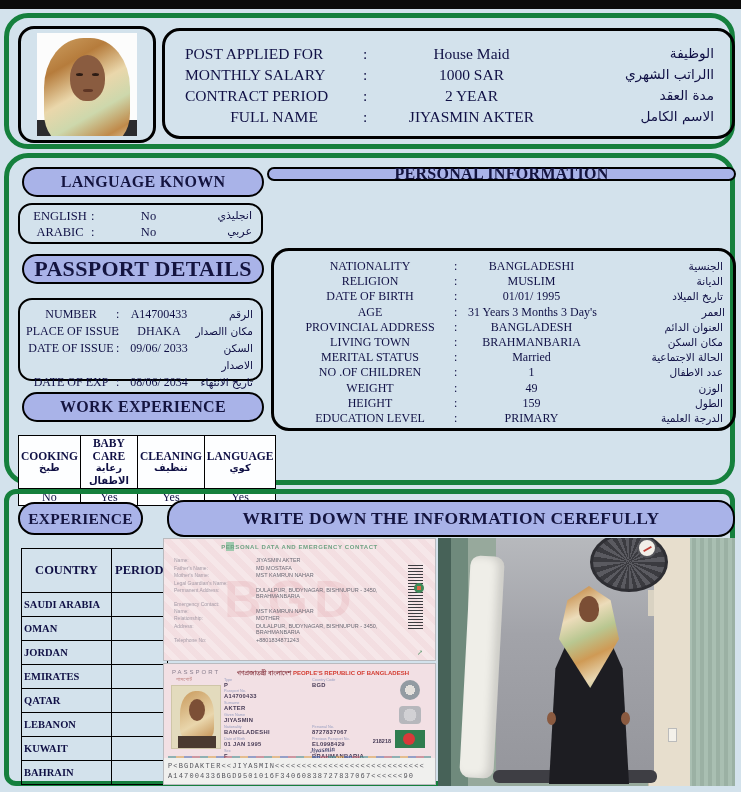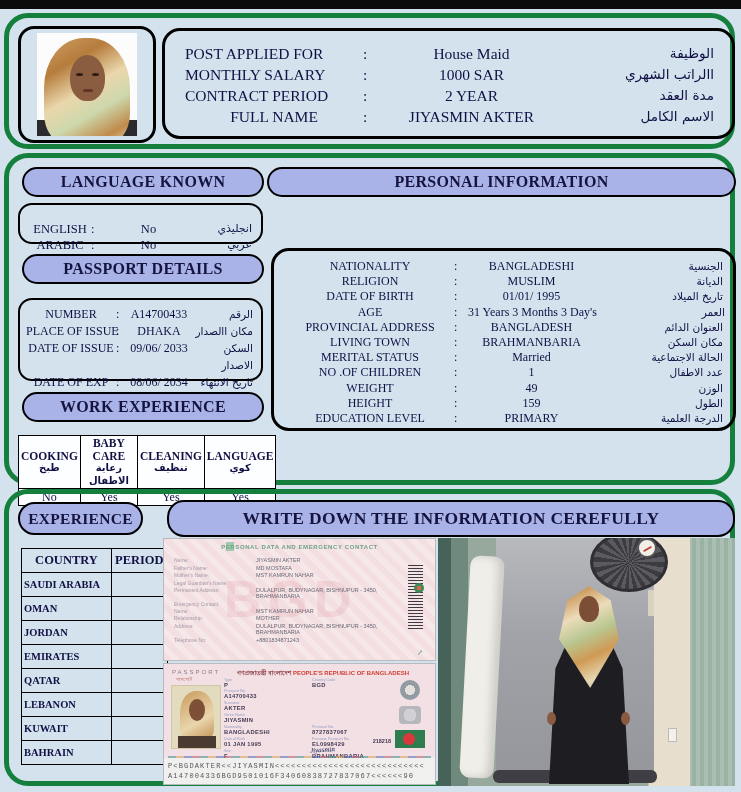--- a/index.html
+++ b/index.html
@@ -3,21 +3,21 @@
 <meta charset="utf-8">
 <style>
   * { margin:0; padding:0; box-sizing:border-box; }
   body { width:741px; height:792px; font-family:"Liberation Serif","DejaVu Serif",serif; }
   .page { position:relative; width:741px; height:792px; background:#d3e2ec; overflow:hidden; color:#101045; }
   .topbar { position:absolute; left:0; top:0; width:741px; height:9px; background:#0b0b0b; }
 
   .sec { position:absolute; border:5px solid #15803d; border-radius:24px; }
   .sec1 { left:4px; top:13px; width:731px; height:136px; }
   .sec2 { left:4px; top:153px; width:731px; height:332px; }
-  .sec3 { left:4px; top:489px; width:731px; height:297px; }
+  .sec3 { left:4px; top:489px; width:731px; height:297px;border-radius:12px; }
 
   .pill { position:absolute; background:#a9b3e8; border:2.5px solid #000; border-radius:17px;
           display:flex; align-items:center; justify-content:center;
           font-weight:bold; color:#14143f; letter-spacing:.3px; }
   .obox { position:absolute; border:2.5px solid #000; border-radius:14px; }
 
   
   .photo-frame { position:absolute; left:9px; top:8px; width:138px; height:117px;
                  border:3px solid #000; border-radius:16px; display:flex; align-items:center; justify-content:center; }
   .photo-art { position:relative; width:100px; height:103px; background:#fcfcfc; overflow:hidden; }
@@ -31,25 +31,25 @@
   .info-box { position:absolute; left:153px; top:10px; width:573px; height:111px;
               border:3px solid #000; border-radius:18px; padding:12px 18px 0 20px; }
   .info-row { display:grid; grid-template-columns:178px 16px 1fr 150px; font-size:15.5px; line-height:21px; }
   .info-row .lbl { text-align:left; }
   .info-row.center-lbl .lbl { text-align:center; }
   .info-row .val { text-align:center; }
   .ar { text-align:right; direction:rtl; font-family:"DejaVu Sans",sans-serif; font-size:.88em; }
 
   
   .pill-lang { left:13px; top:9px;  width:242px; height:30px; font-size:16px; }
-  .pill-pass { left:13px; top:96px; width:242px; height:30px; font-size:16px; }
+  .pill-pass { left:13px; top:96px; width:242px; height:30px; font-size:22px; }
   .pill-work { left:13px; top:234px;width:242px; height:30px; font-size:16px; }
-  .pill-pers { left:258px; top:9px; width:469px; height:30px; font-size:16px;text-align:center; }
-
-  .lang-box { left:9px; top:45px; width:245px; height:41px; padding:16px 9px; }
+  .pill-pers { left:258px; top:9px; width:469px; height:14px; font-size:16px;text-align:center; }
+
+  .lang-box { left:9px; top:45px; width:245px; height:41px; padding:3px 9px; }
   .lang-row { display:grid; grid-template-columns:62px 10px 1fr 56px; font-size:12.5px; line-height:16px; }
   .lang-row .lbl { text-align:center; }
   .lang-row .val { text-align:center; }
 
   .pass-box { left:9px; top:140px; width:245px; height:83px; padding:6px 8px 0 6px; }
   .pass-row { display:grid; grid-template-columns:90px 8px 70px 1fr; font-size:12px; line-height:17px; }
   .pass-row .lbl { text-align:center; }
   .pass-row .val { text-align:center; }
 
   .work-table { position:absolute; left:9px; top:277px; border-collapse:collapse; background:#fdfeff; }
@@ -63,21 +63,21 @@
   .pers-row { display:grid; grid-template-columns:168px 14px 1fr 128px; font-size:12px; line-height:15.2px; }
   .pers-row .lbl { text-align:center; }
   .pers-row .val { text-align:center; }
 
   
   .pill-exp { left:9px; top:8px; width:125px; height:33px; font-size:15.5px; }
   .pill-write { left:158px; top:6px; width:568px; height:37px; font-size:17.5px; }
 
   .country-table { position:absolute; left:12px; top:54px; border-collapse:collapse; }
   .country-table th, .country-table td { border:1.7px solid #000; }
-  .country-table th { font-size:12.5px; padding:4px 3px; }
+  .country-table th { font-size:12.5px; padding:14px 3px; }
   .country-table td.cname { width:90px; font-size:10.5px; font-weight:bold; padding:6px 2px; }
   .country-table td.cperiod { width:37px; }
   .country-table td { height:24px; }
 
   
   .docs { position:absolute; left:154px; top:44px; width:238px; height:247px; }
   .scan { position:absolute; left:0; width:273px; border:1px solid #b9babe; overflow:hidden; }
   .scan1 { top:0; height:123px; background:
       repeating-linear-gradient(45deg, rgba(222,160,170,.12) 0 6px, rgba(255,255,255,0) 6px 12px), #f6e7e9; }
   .scan2 { top:125px; height:122px; background:#f2e0e4; }

